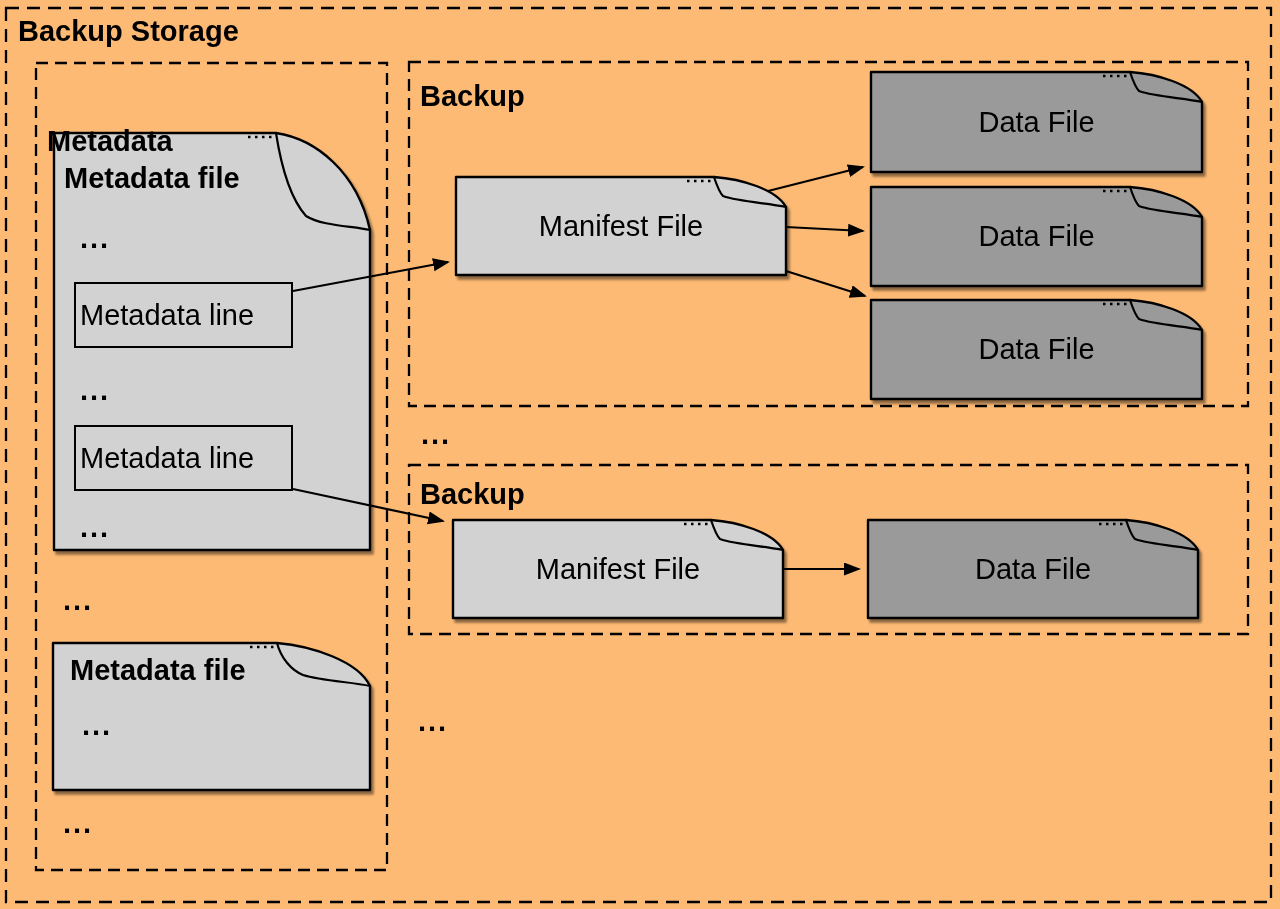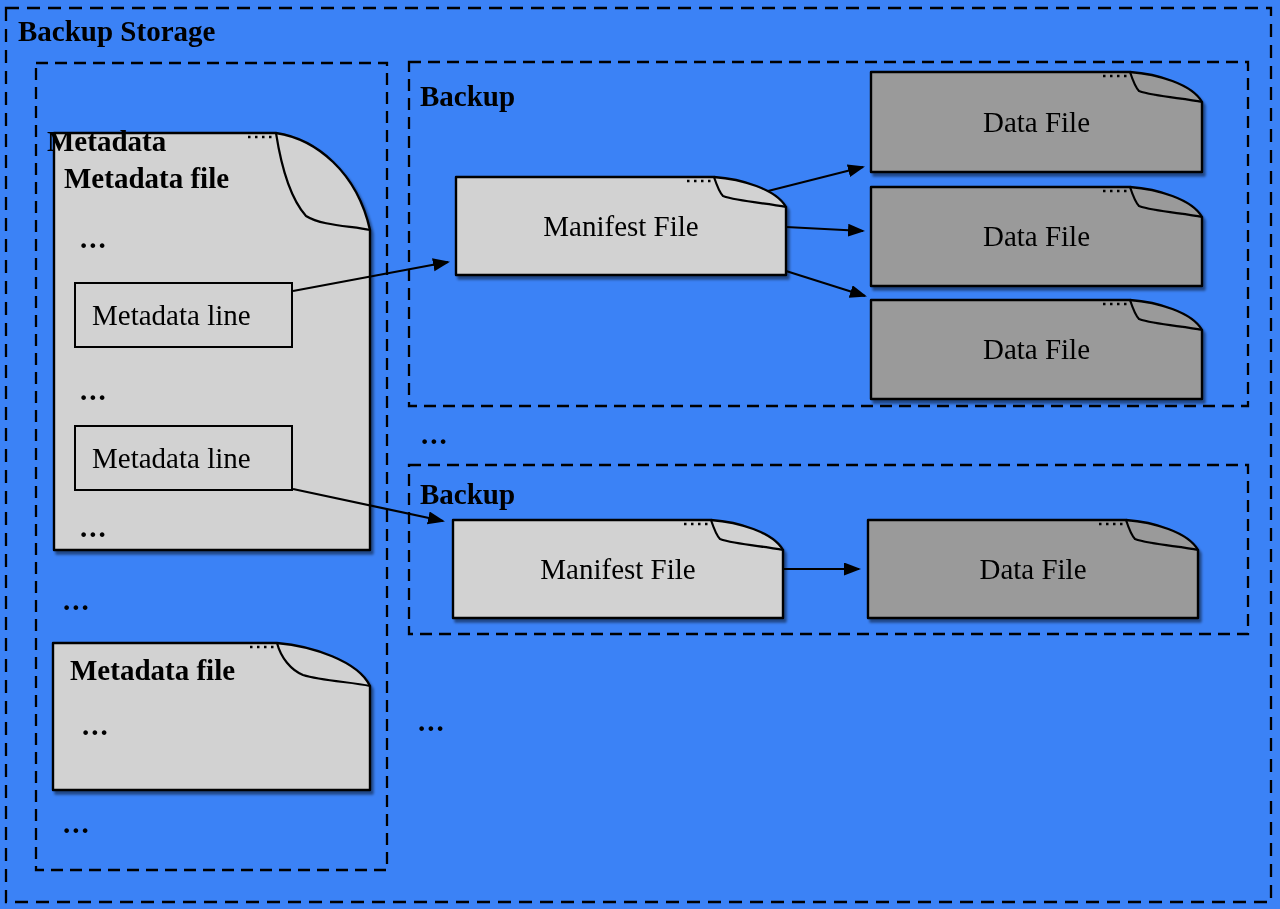--- a/index.html
+++ b/index.html
@@ -1,32 +1,32 @@
 <!DOCTYPE html>
 <html><head>
 <meta charset="utf-8">
 <style>
   html,body { margin:0; padding:0; background:#ffffff; }
   .stage {
-    position:relative; width:1280px; height:909px; background:#3b82f6;
-    font-family:Liberation Serif, serif; color:#000; overflow:hidden;
+    position:relative; width:1280px; height:909px; background:#fdba74;
+    font-family:Liberation Sans, sans-serif; color:#000; overflow:hidden;
   }
   .stage svg { position:absolute; left:0; top:0; }
   .lbl {
     position:absolute; font-size:29px; line-height:1; white-space:nowrap; color:#000;
   }
   .bold { font-weight:bold; }
   .dots { font-weight:bold; letter-spacing:2px; }
   .center-lbl {
     position:absolute; display:flex; align-items:center; justify-content:center;
     font-size:29px; line-height:1; white-space:nowrap; color:#000;
   }
   .mline {
     position:absolute; left:74px; width:219px; height:66px; box-sizing:border-box;
-    border:2.5px solid #000; display:flex; align-items:center; padding-left:16px;
+    border:2.5px solid #000; display:flex; align-items:center; padding-left:4px;
     font-size:29px; line-height:1; white-space:nowrap; background:transparent;
   }
   .doc-outline { stroke:#000; stroke-width:2.4; stroke-linejoin:round; }
   .fold-line { fill:none; stroke:#000; stroke-width:2.2; stroke-linecap:round; }
   .fold-ticks { fill:none; stroke:#000; stroke-width:2.4; stroke-dasharray:2.5 4.5; }
   .dash-box { fill:none; stroke:#000; stroke-width:2.3; }
   .arrow { fill:none; stroke:#000; stroke-width:2.2; }
 </style>
 </head>
 <body>

